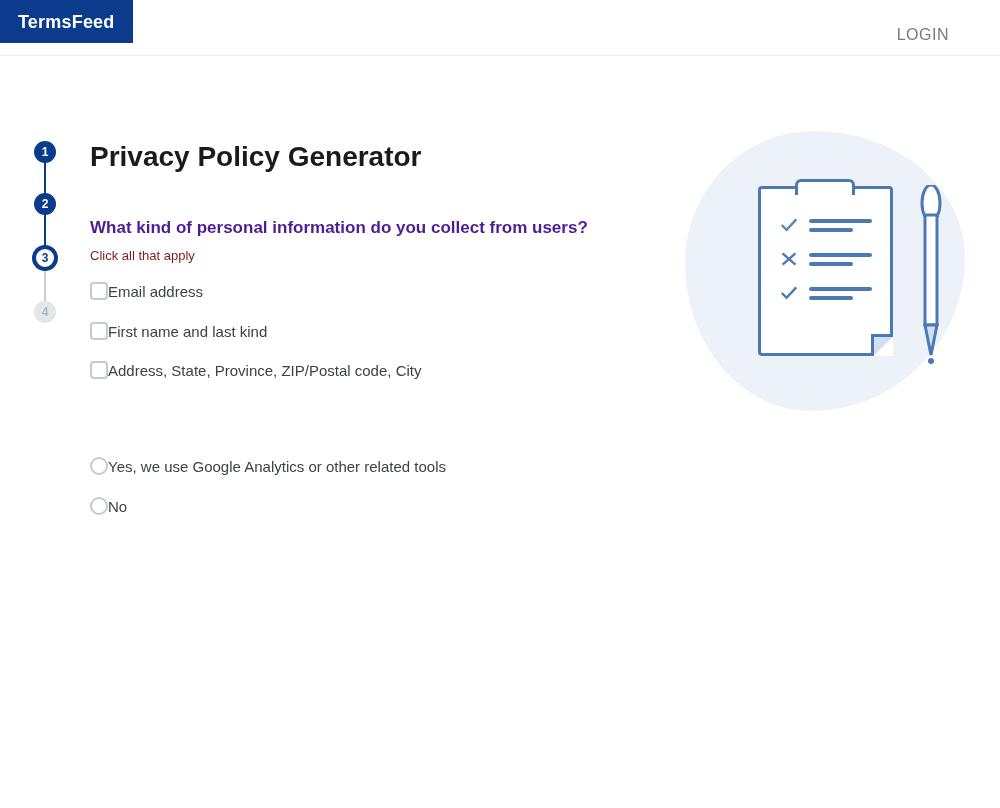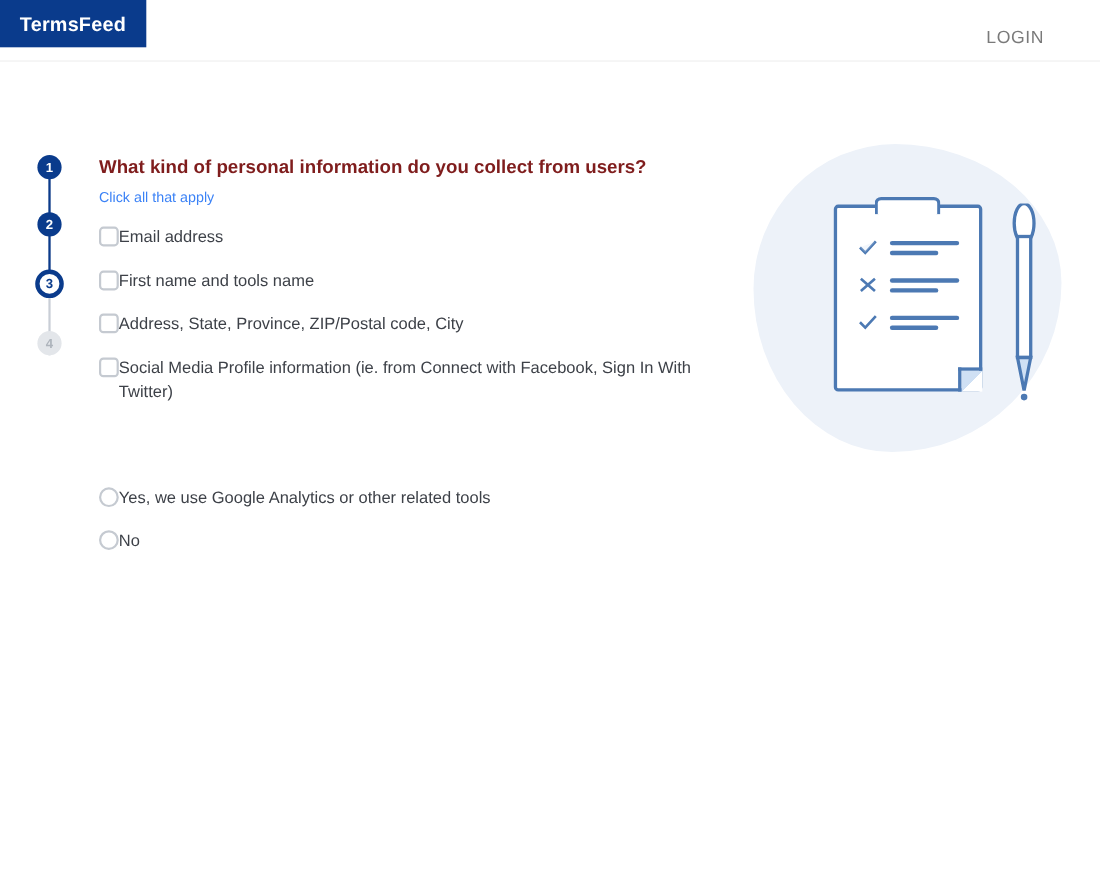--- a/index.html
+++ b/index.html
@@ -103,27 +103,27 @@
     padding-right: 10px;
   }
   .page-title {
     font-size: 28px;
     font-weight: 800;
     margin-bottom: 44px;
   }
   .question-title {
     font-size: 17px;
     font-weight: 700;
-    color: #7f1d1d;
+    color: #4c1d95;
     margin-bottom: 8px;
     line-height: 1.35;
   }
   .help {
     font-size: 13px;
-    color: #3b82f6;
+    color: #7f1d1d;
     margin-bottom: 18px;
   }
   .option {
     display: flex;
     align-items: flex-start;
     margin-bottom: 18px;
     cursor: pointer;
   }
   .checkbox {
     width: 18px; height: 18px;
@@ -228,39 +228,36 @@
     <div class="step-line">
       <div class="seg-done"></div>
     </div>
     <div class="step done">1</div>
     <div class="step done">2</div>
     <div class="step current">3</div>
     <div class="step todo">4</div>
   </div>
 
   <div class="main">
+    <h1 class="page-title">Privacy Policy Generator</h1>
 
     <div class="question-title">What kind of personal information do you collect from users?</div>
     <div class="help">Click all that apply</div>
 
     <div class="option">
       <div class="checkbox"></div>
       <div class="option-label">Email address</div>
     </div>
     <div class="option">
       <div class="checkbox"></div>
-      <div class="option-label">First name and tools name</div>
+      <div class="option-label">First name and last kind</div>
     </div>
     <div class="option">
       <div class="checkbox"></div>
       <div class="option-label">Address, State, Province, ZIP/Postal code, City</div>
-    </div>
-    <div class="option">
-      <div class="checkbox"></div>
-      <div class="option-label">Social Media Profile information (ie. from Connect with Facebook, Sign In With Twitter)</div>
     </div>
 
     <div class="section-gap"></div>
 
     <div style="height:14px"></div>
     <div class="option">
       <div class="radio"></div>
       <div class="option-label">Yes, we use Google Analytics or other related tools</div>
     </div>
     <div class="option">

